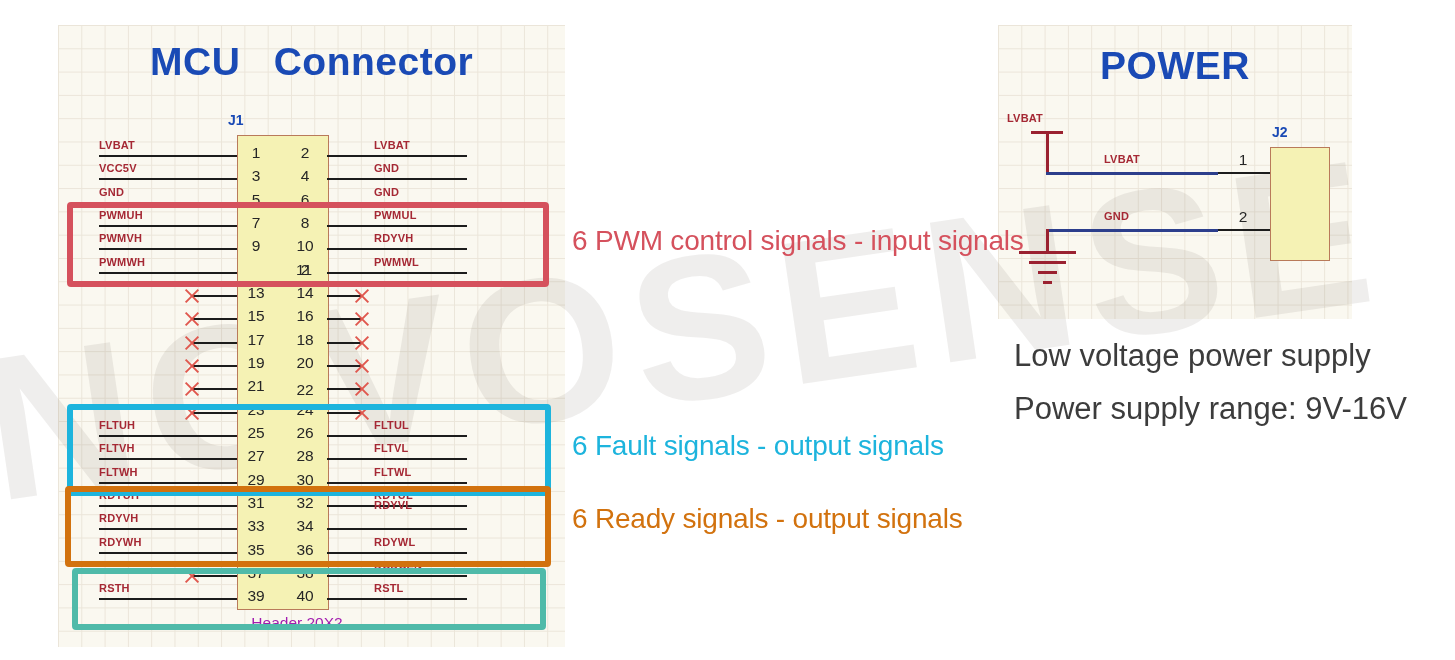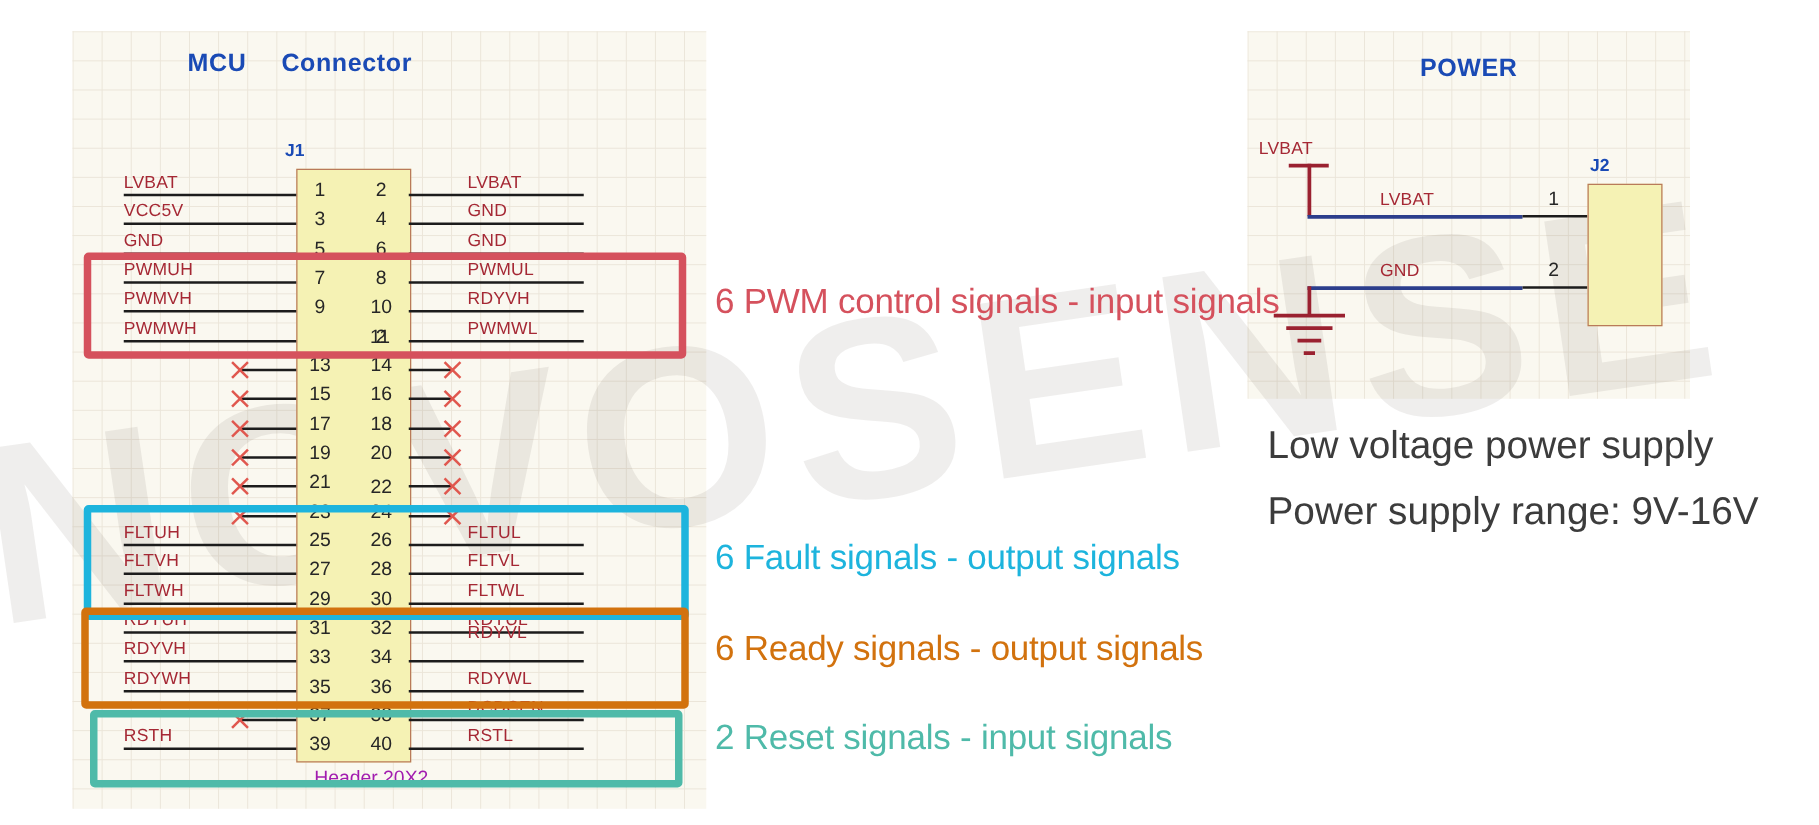--- a/index.html
+++ b/index.html
@@ -17,29 +17,29 @@
   
   #watermark{position:absolute;z-index:1;left:-20px;top:200px;width:1400px;height:260px;
              line-height:260px;text-align:center;font-weight:bold;font-size:205px;
              letter-spacing:12px;color:rgba(95,88,76,0.10);transform:rotate(-8.3deg);
              white-space:nowrap;pointer-events:none;}
 
   
   .content{position:absolute;z-index:2;left:0;top:0;width:1455px;height:660px;}
   .abs{position:absolute;}
 
-  .sch-title{position:absolute;font-weight:bold;font-size:20px;color:#1a4ab5;letter-spacing:0.5px;}
+  .sch-title{position:absolute;font-weight:bold;font-size:39px;color:#1a4ab5;letter-spacing:0.5px;}
   .refdes{position:absolute;font-weight:bold;font-size:14px;color:#1a4ab5;}
   .body-rect{position:absolute;background:#f5f2b4;border:1.5px solid #b97a5a;}
 
   .wire{position:absolute;height:2px;background:#1c1c1c;}
   .wire-navy{position:absolute;height:2.5px;background:#2c3e8c;}
   .pinnum{position:absolute;width:34px;height:20px;line-height:20px;font-size:15.5px;
           color:#262626;text-align:center;}
-  .netlabel{position:absolute;height:18px;line-height:18px;font-weight:normal;font-size:14px;
+  .netlabel{position:absolute;height:18px;line-height:18px;font-weight:bold;font-size:11px;
             color:#a52834;letter-spacing:0.2px;white-space:nowrap;}
   .ncx{position:absolute;width:16px;height:16px;}
   .ncx::before,.ncx::after{content:"";position:absolute;left:-1px;top:7px;width:18px;height:2px;
             background:#e0574e;}
   .ncx::before{transform:rotate(45deg);}
   .ncx::after{transform:rotate(-45deg);}
 
   .footprint{position:absolute;font-size:15.5px;color:#a21caf;text-align:center;}
 
   
@@ -266,15 +266,14 @@
   </div>
 
   <div class="group-box" style="left: 67px; top: 202px; width: 470px; height: 73px; border-color: rgb(213, 81, 93);"></div>
   <div class="group-box" style="left: 67px; top: 404px; width: 472px; height: 80px; border-color: rgb(29, 180, 221);"></div>
   <div class="group-box" style="left: 65px; top: 486px; width: 474px; height: 69px; border-color: rgb(210, 114, 14);"></div>
   <div class="group-box" style="left: 72px; top: 568px; width: 462px; height: 50px; border-color: rgb(79, 186, 169);"></div>
 
   <div class="group-note" style="left: 572px; top: 224px; color: rgb(213, 81, 93);">6 PWM control signals - input signals</div>
   <div class="group-note" style="left: 572px; top: 429px; color: rgb(29, 180, 221);">6 Fault signals - output signals</div>
   <div class="group-note" style="left: 572px; top: 502px; color: rgb(210, 114, 14);">6 Ready signals - output signals</div>
-  <div class="group-note" style="left: 572px; top: 573px; color: rgb(79, 186, 169);">2 Reset signals - input signals</div>
 
 </div>
 
 </body></html>

